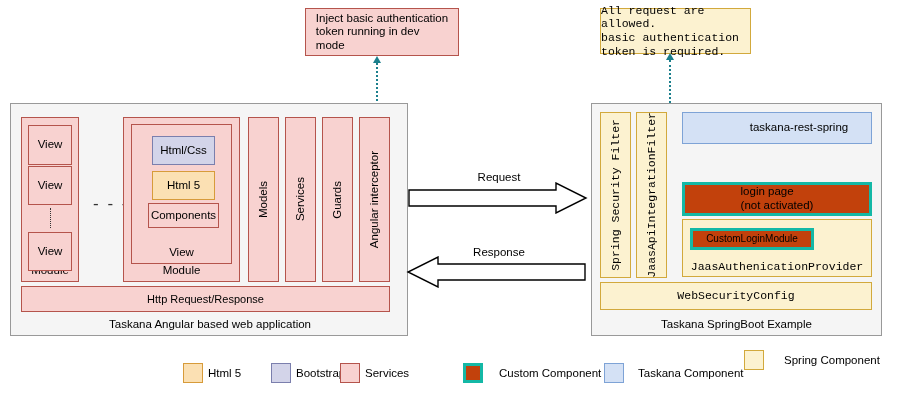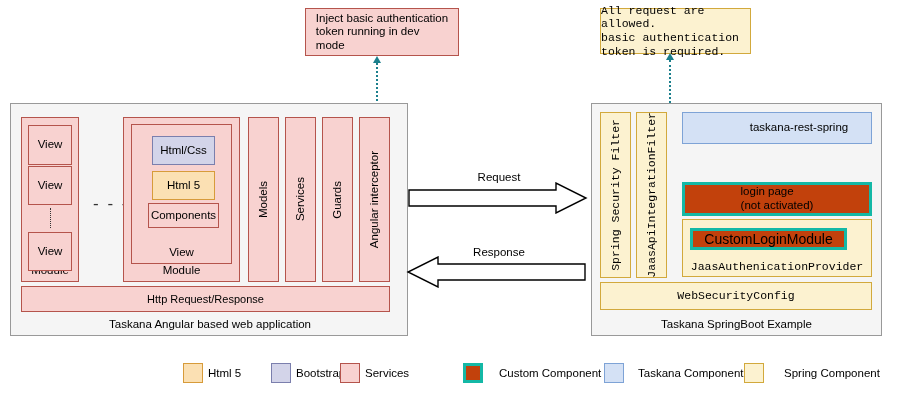--- a/index.html
+++ b/index.html
@@ -182,21 +182,21 @@
 <div class="box c-spring" style="left:636px; top:112px; width:31px; height:166px;">
   <span class="vert" style="font-size:11.5px;">JaasApiIntegrationFilter</span>
 </div>
 
 <div class="box c-taskana" style="left:682px; top:112px; width:190px; height:32px; font-size:11.5px;padding-left:44px;">taskana-rest-spring</div>
 
 <div class="box c-custom" style="left:682px; top:182px; width:190px; height:34px; font-size:11.5px;">login page
 (not activated)</div>
 
 <div class="box c-spring bottom" style="left:682px; top:219px; width:190px; height:58px; padding-bottom:2px; font-size:11.5px;">JaasAuthenicationProvider</div>
-<div class="box c-custom" style="left:690px; top:228px; width:157px; height:22px; font-size:14px;">CustomLoginModule</div>
+<div class="box c-custom" style="left:690px; top:228px; width:124px; height:22px; font-size:10px;">CustomLoginModule</div>
 
 <div class="box c-spring" style="left:600px; top:282px; width:272px; height:28px; font-size:11.5px;">WebSecurityConfig</div>
 
 <div class="legend-item" style="left:183px; top:363px;">
   <span class="legend-swatch c-html5"></span>
   <span class="legend-text">Html 5</span>
 </div>
 <div class="legend-item" style="left:251px; top:363px;padding-left:20px;">
   <span class="legend-swatch c-bootstrap"></span>
   <span class="legend-text">Bootstrap</span>
@@ -207,16 +207,16 @@
 </div>
 
 <div class="legend-item" style="left:463px; top:363px;">
   <span class="legend-swatch c-custom"></span>
   <span class="legend-text" style="margin-left:16px;">Custom Component</span>
 </div>
 <div class="legend-item" style="left:595px; top:363px;padding-left:9px;">
   <span class="legend-swatch c-taskana"></span>
   <span class="legend-text" style="margin-left:14px;">Taskana Component</span>
 </div>
-<div class="legend-item" style="left:744px; top:363px;align-items:center;">
+<div class="legend-item" style="left:744px; top:350px;align-items:center;">
   <span class="legend-swatch c-spring"></span>
   <span class="legend-text" style="margin-left:20px;">Spring Component</span>
 </div>
 
 </body></html>

